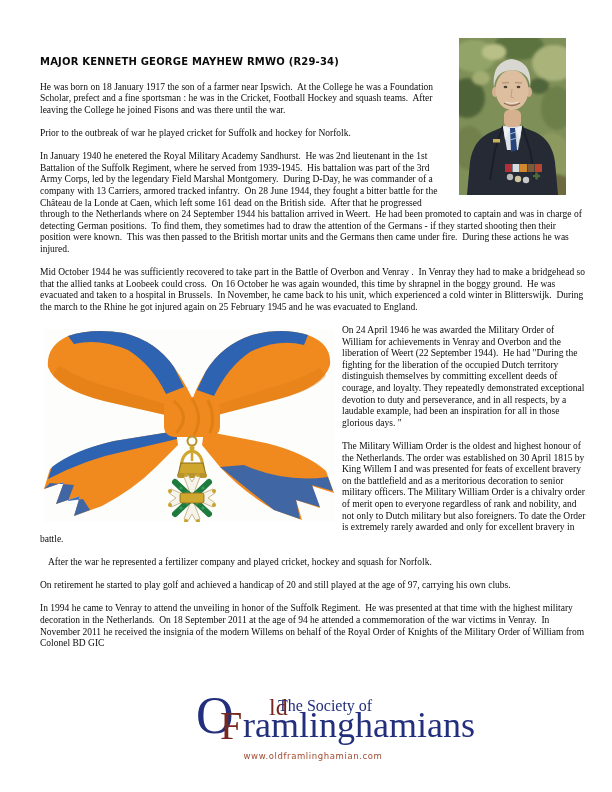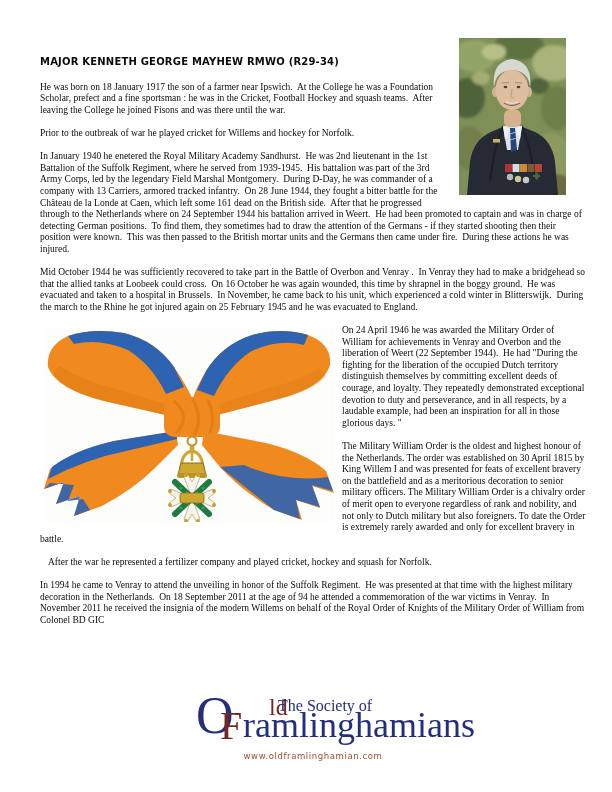--- a/index.html
+++ b/index.html
@@ -112,21 +112,21 @@
           <circle cx="59" cy="141" r="3.2" fill="#cfc6a0"></circle>
           <circle cx="67" cy="142" r="3.2" fill="#c9c9c9"></circle>
           <path d="M74,138 h7 M77.5,134.5 v7" stroke="#4a6b3a" stroke-width="2.6"></path>
         </g>
       </svg>
     </figure>
 
     <h1 class="title"><span>MAJOR KENNETH GEORGE MAYHEW RMWO (R29-34)</span></h1>
 
     <p class="body-par">He was born on 18 January 1917 the son of a farmer near Ipswich.  At the College he was a Foundation Scholar, prefect and a fine sportsman : he was in the Cricket, Football Hockey and squash teams.  After leaving the College he joined Fisons and was there until the war.</p>
-    <p class="body-par">Prior to the outbreak of war he played cricket for Willems and hockey for Norfolk.</p>
+    <p class="body-par">Prior to the outbreak of war he played cricket for Suffolk and hockey for Norfolk.</p>
     <p class="body-par">In January 1940 he enetered the Royal Military Academy Sandhurst.  He was 2nd lieutenant in the 1st Battalion of the Suffolk Regiment, where he served from 1939-1945.  His battalion was part of the 3rd Army Corps, led by the legendary Field Marshal Montgomery.  During D-Day, he was commander of a company with 13 Carriers, armored tracked infantry.  On 28 June 1944, they fought a bitter battle for the Château de la Londe at Caen, which left some 161 dead on the British side.  After that he progressed through to the Netherlands where on 24 September 1944 his battalion arrived in Weert.  He had been promoted to captain and was in charge of detecting German positions.  To find them, they sometimes had to draw the attention of the Germans - if they started shooting then their position were known.  This was then passed to the British mortar units and the Germans then came under fire.  During these actions he was injured.</p>
     <p class="body-par">Mid October 1944 he was sufficiently recovered to take part in the Battle of Overbon and Venray .  In Venray they had to make a bridgehead so that the allied tanks at Loobeek could cross.  On 16 October he was again wounded, this time by shrapnel in the boggy ground.  He was evacuated and taken to a hospital in Brussels.  In November, he came back to his unit, which experienced a cold winter in Blitterswijk.  During the march to the Rhine he got injured again on 25 February 1945 and he was evacuated to England.</p>
 
     <figure class="medal">
       <svg width="290" height="193" viewBox="0 0 290 193" role="img">
         <rect width="290" height="193" fill="#fdfdfc"></rect>
 
         <path d="M148,92 L60,72 Q12,60 4,38 Q2,17 24,7 Q48,-1 80,4 Q112,12 130,38 Q144,58 152,78 Z" fill="#f0891e"></path>
         <path d="M24,7 Q48,-1 80,4 Q112,12 130,38 L140,58 L122,65 Q108,36 84,21 Q55,9 30,15 Z" fill="#2e63b2"></path>
         <path d="M148,92 L60,72 Q22,62 9,45 L15,37 Q42,53 72,60 L150,84 Z" fill="#d97a10" opacity="0.45"></path>
@@ -186,20 +186,21 @@
           <circle cx="159" cy="179" r="1.6"></circle>
             <circle cx="153" cy="174" r="1.6"></circle>
         </g>
         <rect x="136" y="164" width="24" height="10" rx="2" fill="#cfa62e" stroke="#8a6d1d" stroke-width="0.8"></rect>
       </svg>
     </figure>
 
     <p class="body-par">On 24 April 1946 he was awarded the Military Order of William for achievements in Venray and Overbon and the liberation of Weert (22 September 1944).  He had "During the fighting for the liberation of the occupied Dutch territory distinguish themselves by committing excellent deeds of courage, and loyalty. They repeatedly demonstrated exceptional devotion to duty and perseverance, and in all respects, by a laudable example, had been an inspiration for all in those glorious days. "</p>
     <p class="body-par">The Military William Order is the oldest and highest honour of the Netherlands. The order was established on 30 April 1815 by King Willem I and was presented for feats of excellent bravery on the battlefield and as a meritorious decoration to senior military officers. The Military William Order is a chivalry order of merit open to everyone regardless of rank and nobility, and not only to Dutch military but also foreigners. To date the Order is extremely rarely awarded and only for excellent bravery in battle.</p>
     <p class="body-par clear">After the war he represented a fertilizer company and played cricket, hockey and squash for Norfolk.</p>
+    <p class="body-par">On retirement he started to play golf and achieved a handicap of 20 and still played at the age of 97, carrying his own clubs.</p>
     <p class="body-par">In 1994 he came to Venray to attend the unveiling in honor of the Suffolk Regiment.  He was presented at that time with the highest military decoration in the Netherlands.  On 18 September 2011 at the age of 94 he attended a commemoration of the war victims in Venray.  In November 2011 he received the insignia of the modern Willems on behalf of the Royal Order of Knights of the Military Order of William from Colonel BD GIC</p>
   </div>
 
   <div class="logo-wrap">
     <div class="logo-mark">
       <span class="logo-o">O</span>
       <span class="logo-ld">ld</span>
       <span class="logo-society">The Society of</span>
       <span class="logo-f">F</span>
       <span class="logo-rest">ramlinghamians</span>

